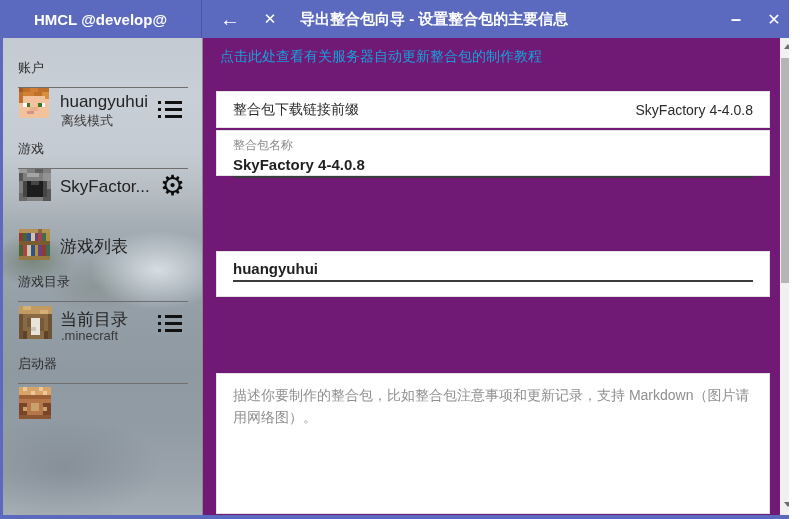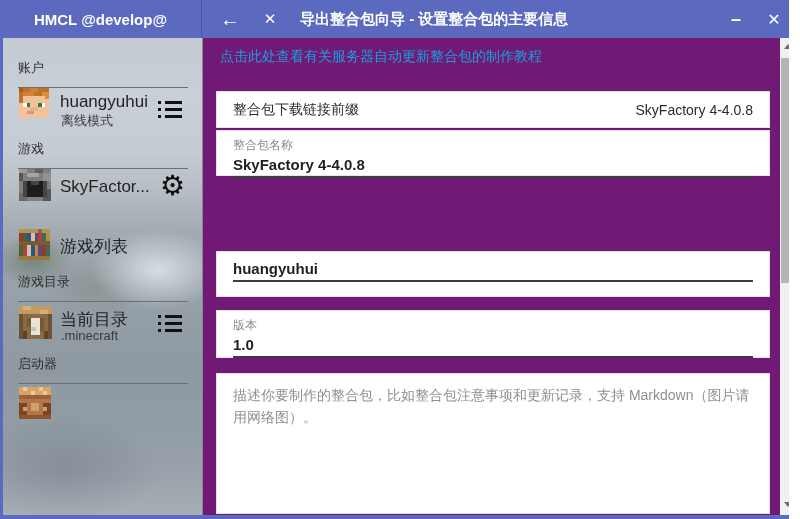--- a/index.html
+++ b/index.html
@@ -247,24 +247,20 @@
     <div class="card field-card f-name">
       <span class="field-label">整合包名称</span>
       <input class="field-input" type="text" value="SkyFactory 4-4.0.8" style="">
     </div>
 
 
     <div class="card field-card f-author">
       <input class="field-input" type="text" value="huangyuhui" style="">
     </div>
 
-    <div class="card field-card f-version">
-      <span class="field-label">版本</span>
-      <input class="field-input" type="text" value="1.0" style="">
-    </div>
 
     <div class="card card-desc">
       <textarea class="desc-area" placeholder="描述你要制作的整合包，比如整合包注意事项和更新记录，支持 Markdown（图片请用网络图）。" style=""></textarea>
     </div>
   </div>
 
   <div class="scrollbar">
     <div class="sb-arrow sb-up"></div>
     <div class="sb-thumb"></div>
     <div class="sb-arrow sb-down"></div>

